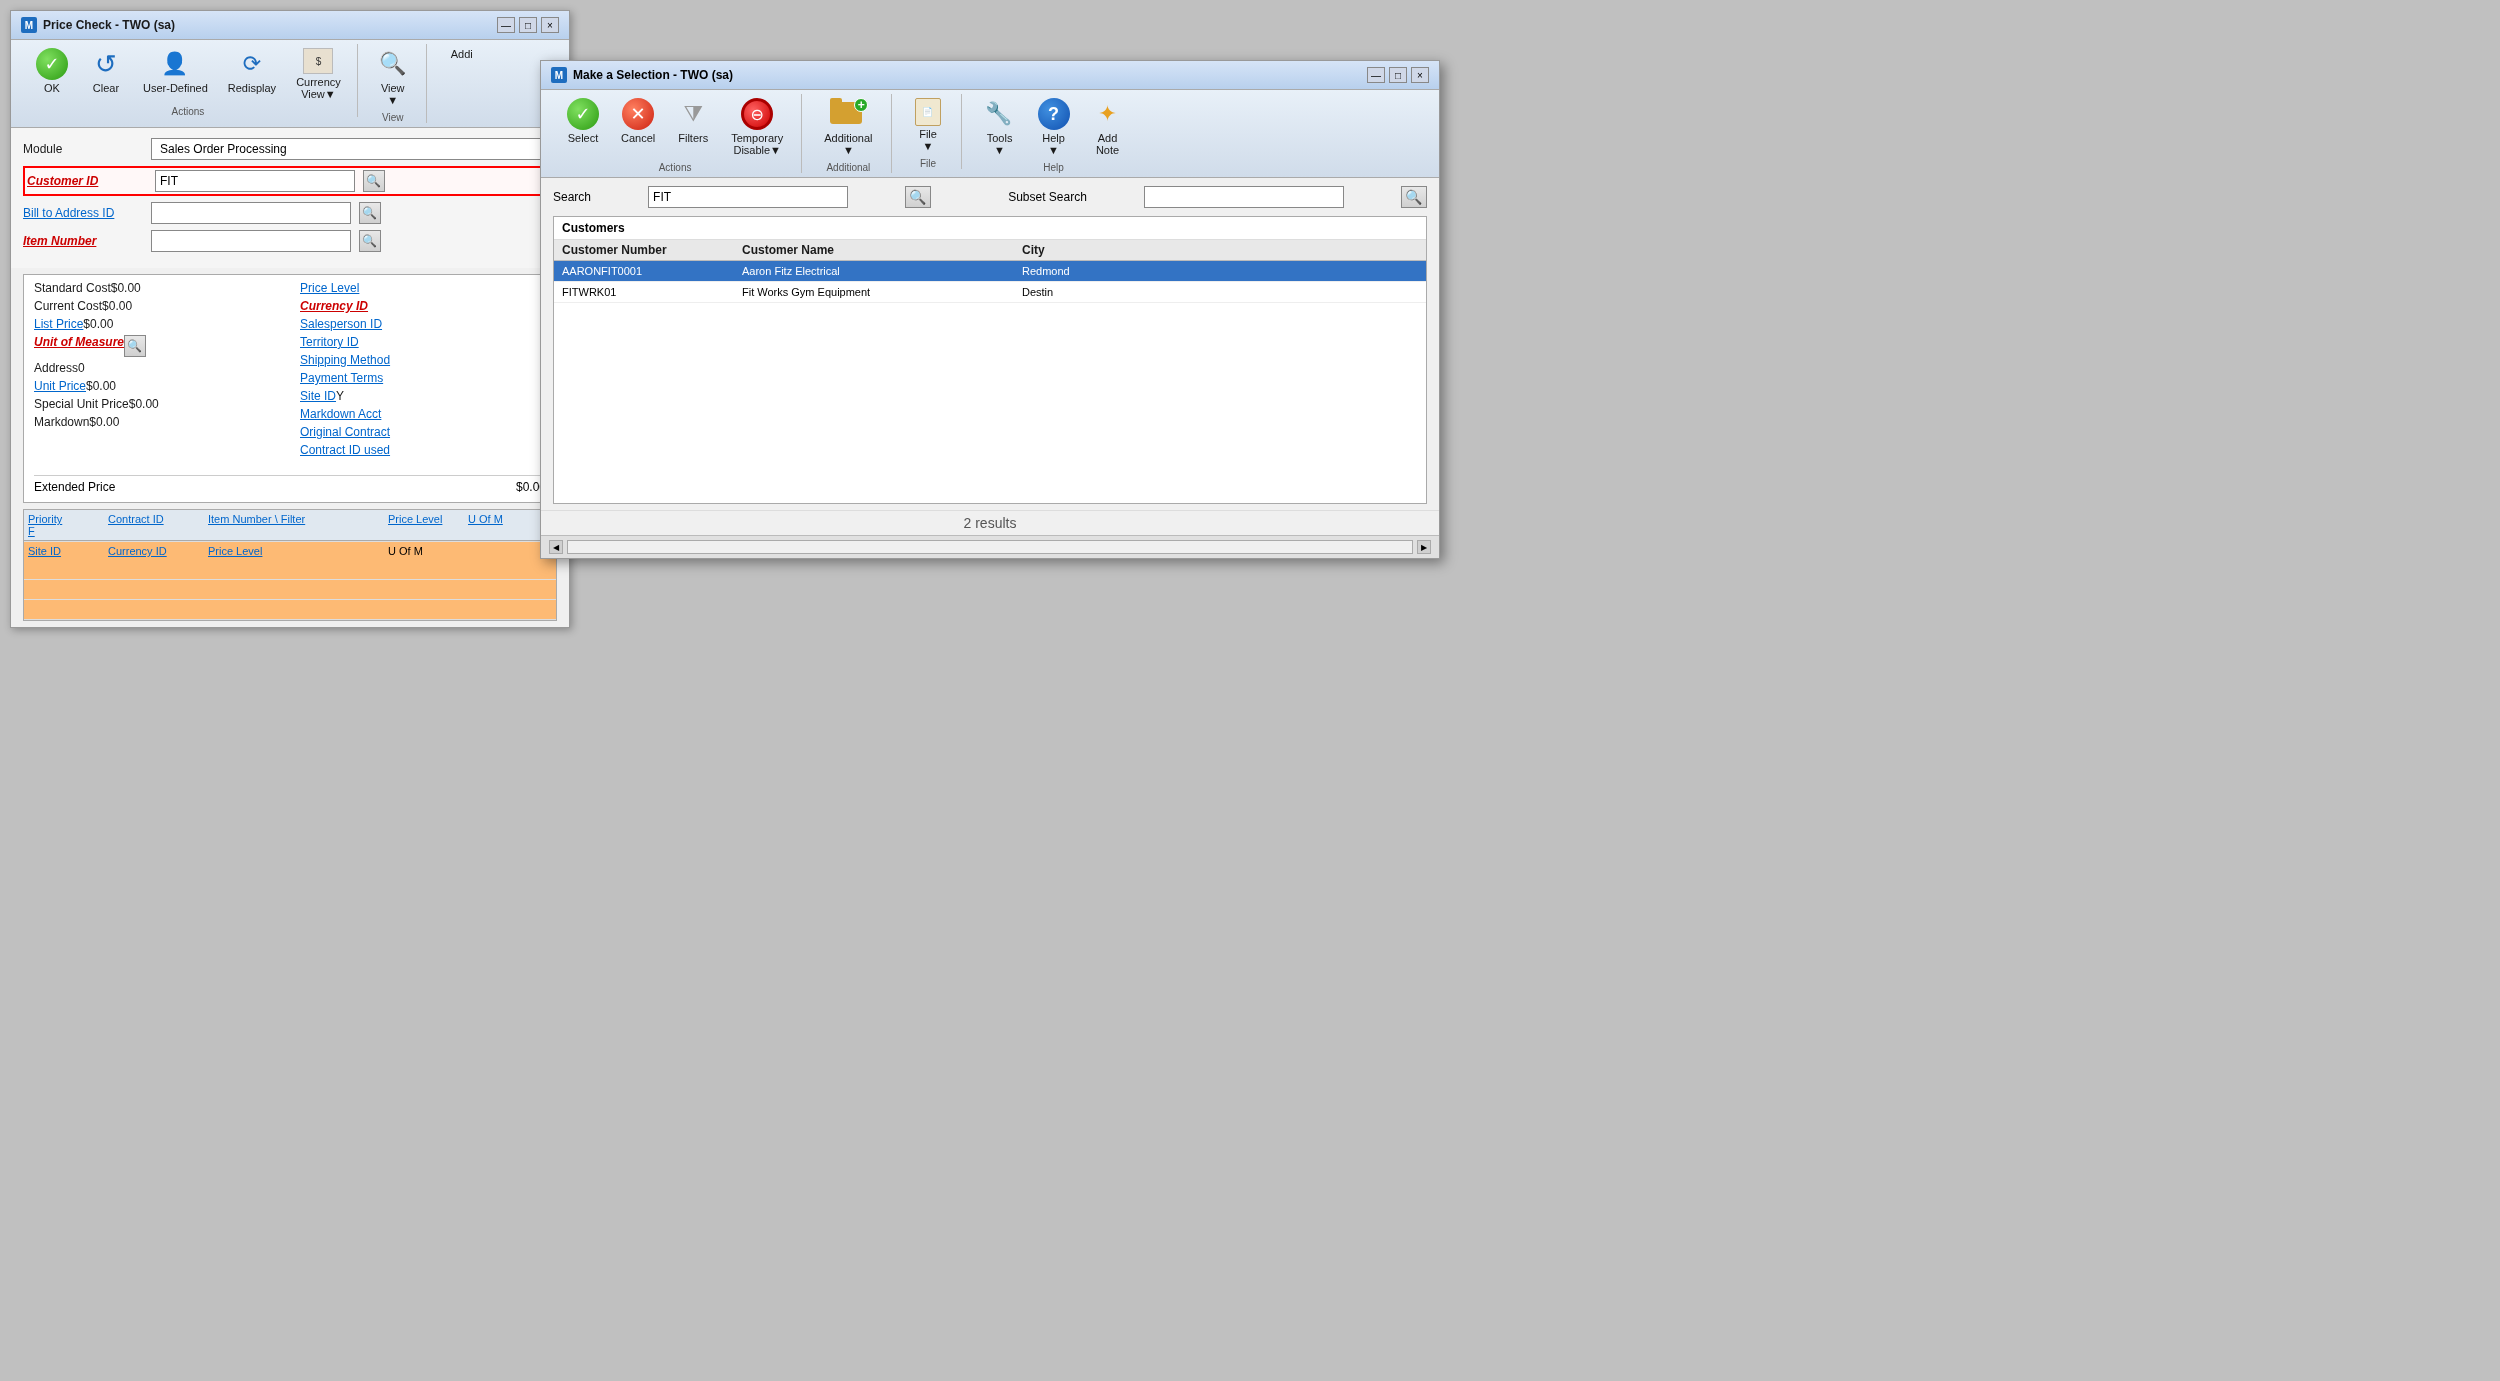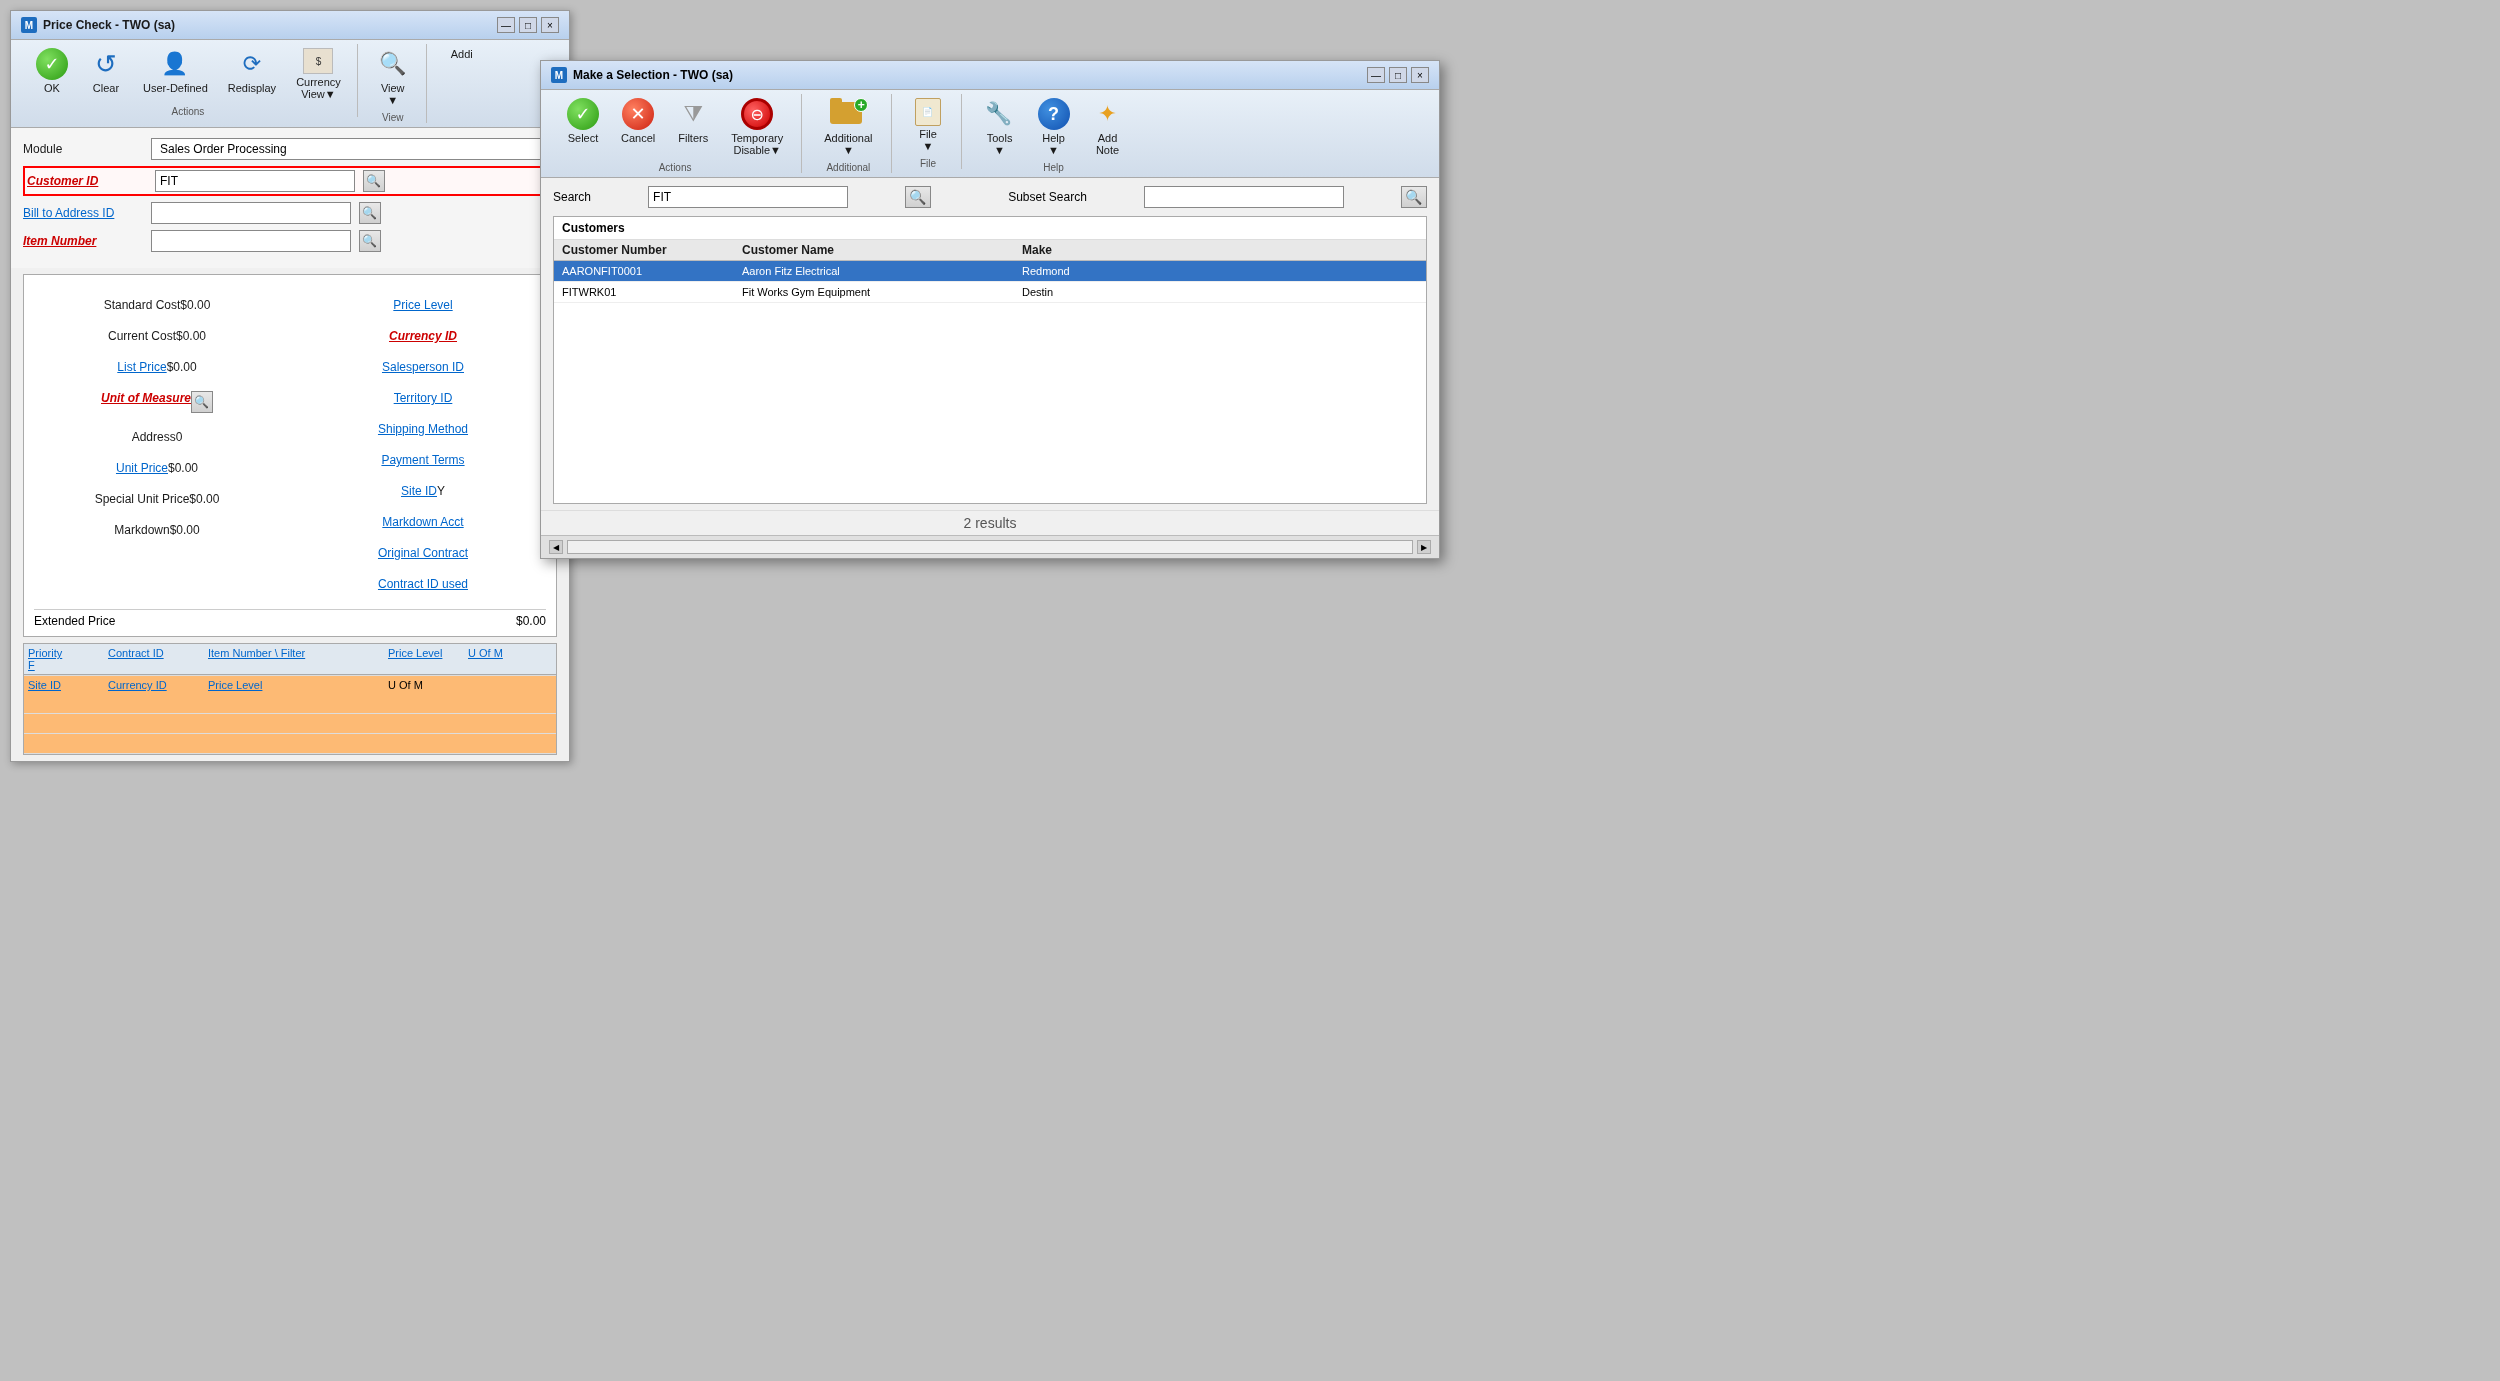--- a/index.html
+++ b/index.html
@@ -135,24 +135,23 @@
     }
     .data-grid {
       display: grid;
       grid-template-columns: 1fr 1fr;
     }
     .data-col {
       padding: 6px 10px;
     }
     .data-row {
       display: flex;
-      justify-content: center;
+      justify-content: flex-start;
       margin-bottom: 4px;
       font-size: 12px;
-      margin-top: 17px;
     }
     .data-row-label { color: #1a1a1a; }
     .data-row-label.link { color: #0066cc; text-decoration: underline; cursor: pointer; }
     .data-row-label.required { color: #cc0000; font-style: italic; font-weight: bold; text-decoration: underline; }
     .data-row-value { color: #1a1a1a; }
 
     
     .bottom-table {
       margin: 6px 12px;
       border: 1px solid #aaa;
@@ -623,21 +622,21 @@
     <button class="search-btn">🔍</button>
   </div>
 
   <div class="results-section">
     <div class="results-header">
       <strong>Customers</strong>
     </div>
     <div class="results-columns">
       <span class="col-header">Customer Number</span>
       <span class="col-header">Customer Name</span>
-      <span class="col-header">Make</span>
+      <span class="col-header">City</span>
       <span class="col-header"></span>
     </div>
     <div class="results-row selected">
       <span>AARONFIT0001</span>
       <span>Aaron Fitz Electrical</span>
       <span>Redmond</span>
       <span></span>
     </div>
     <div class="results-row">
       <span>FITWRK01</span>

